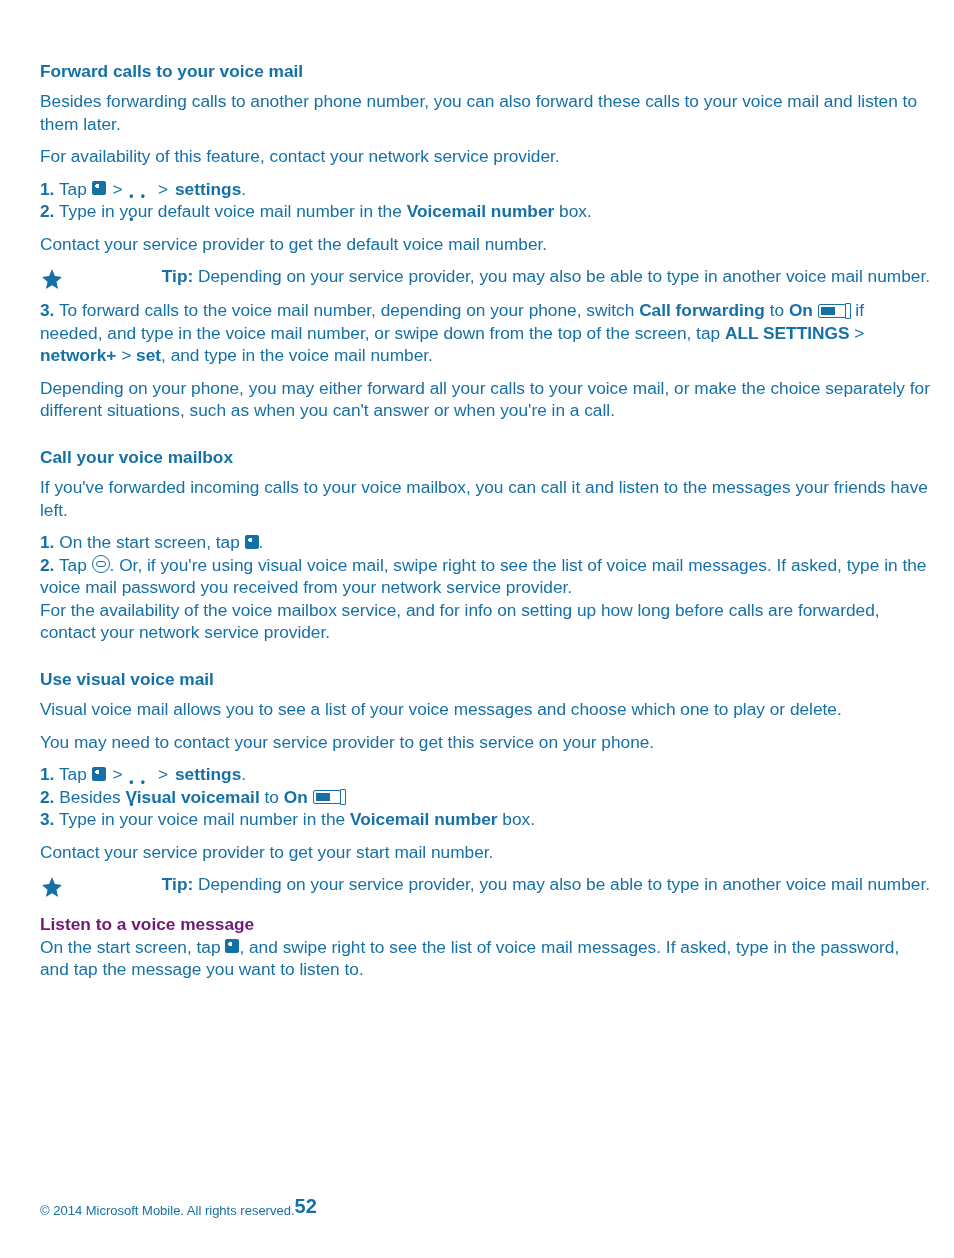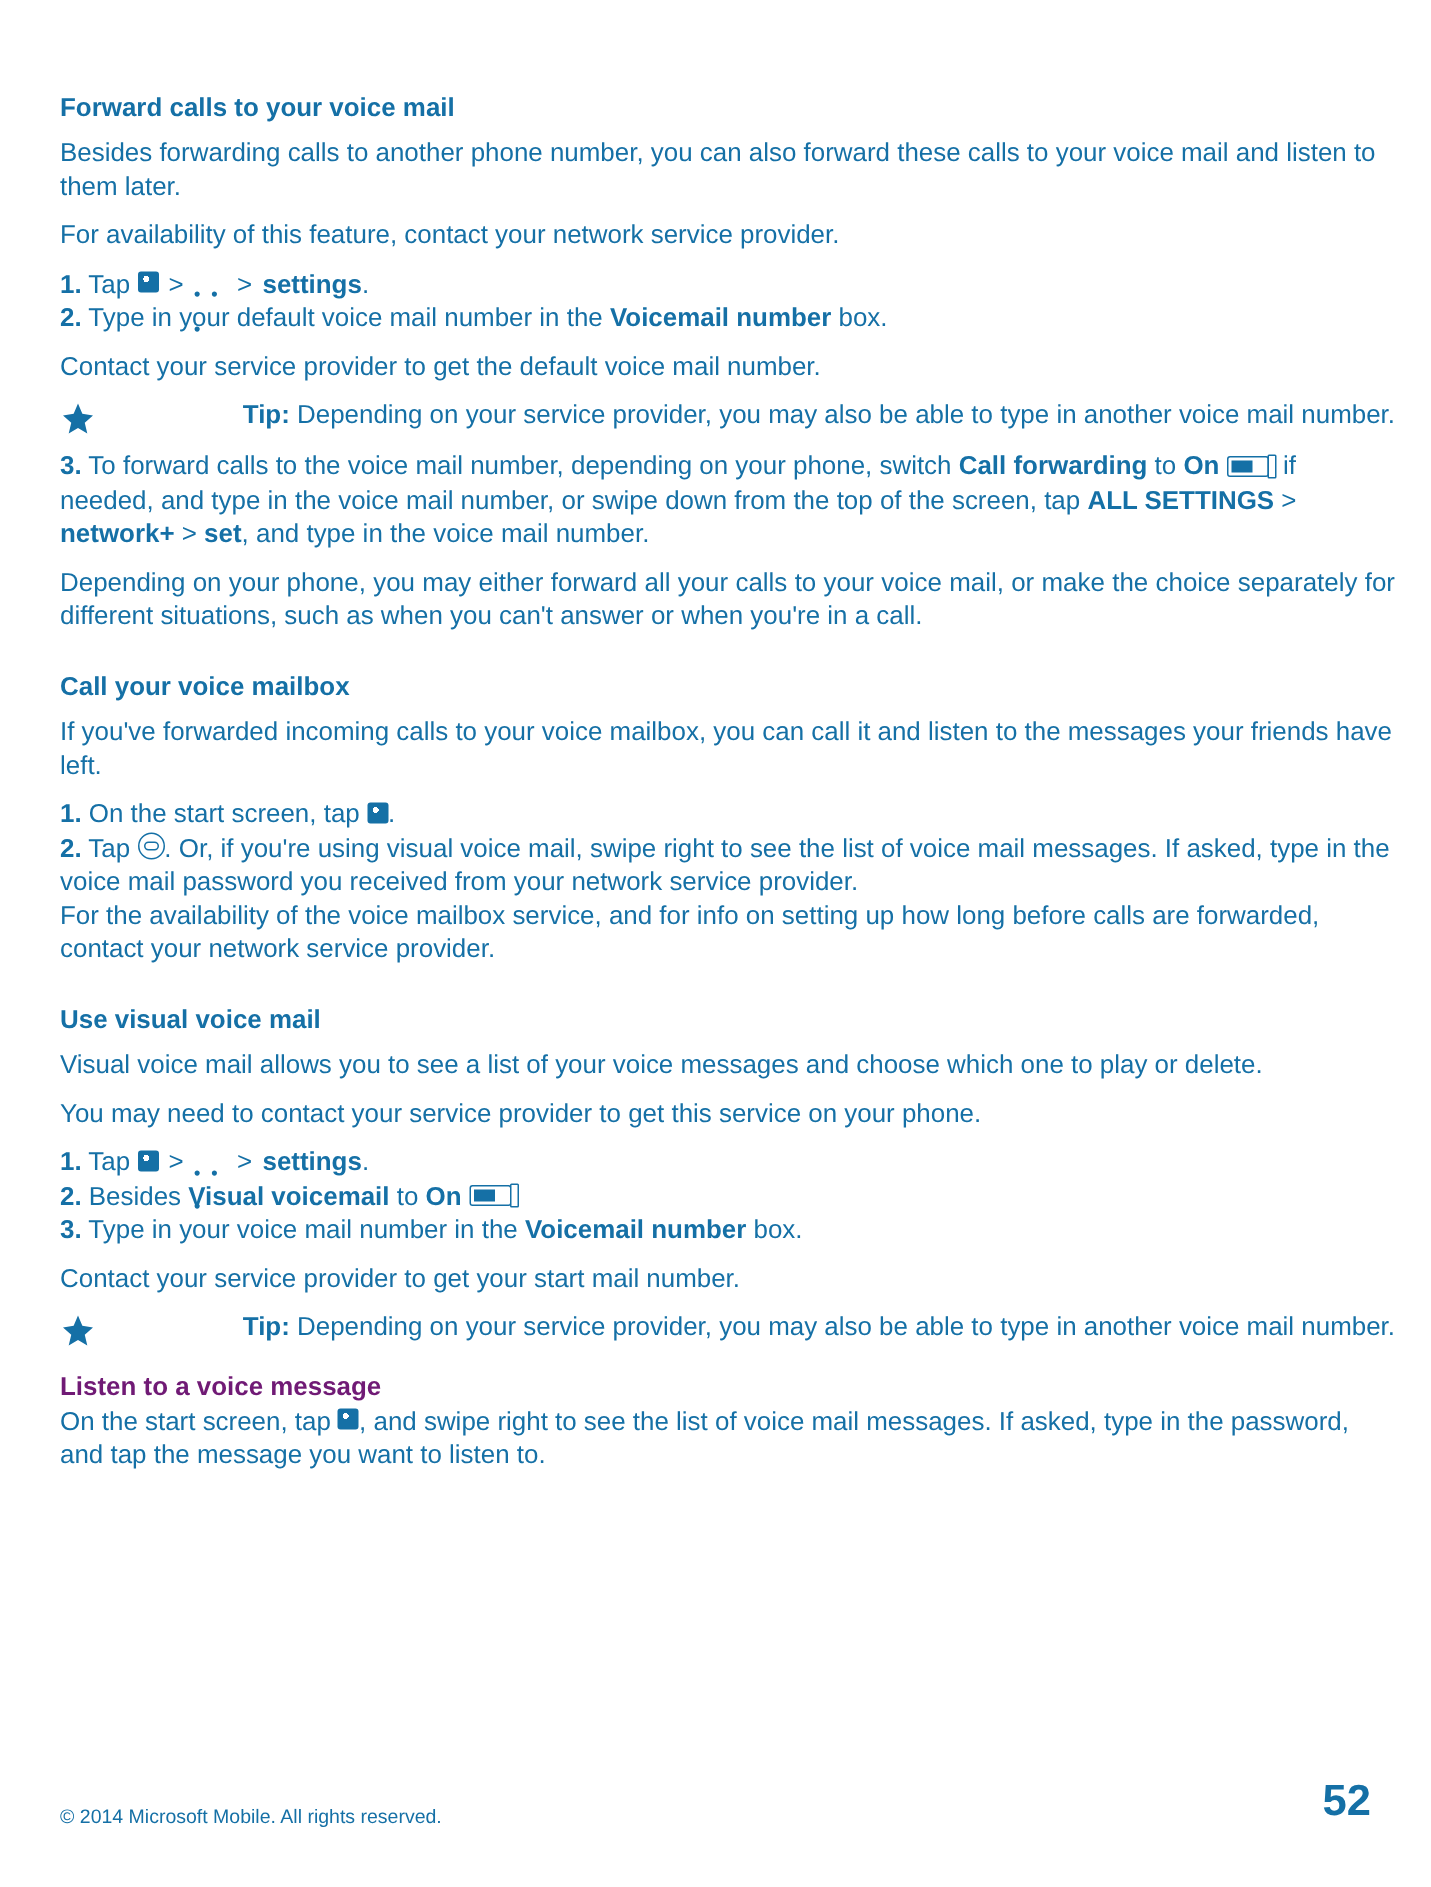--- a/index.html
+++ b/index.html
@@ -129,31 +129,30 @@
     border:1.2px solid #1570a6;
     border-radius:3px;
   }
 
   .footer {
     position: absolute;
     bottom: 40px;
     left: 40px;
     right: 40px;
     display: flex;
-    justify-content: space-between;
     align-items: flex-end;
     font-size: 13px;
   }
   .footer .copyright {
     color: #1570a6;
   }
   .footer .page-num {
     color: #1570a6;
     font-weight: bold;
-    font-size: 29px;
+    font-size: 20px;
   }
   .gt { padding: 0 2px; }
 </style>
 </head>
 <body>
 
 <div class="page">
   <div class="content">
 
     <div class="section-heading first">Forward calls to your voice mail</div>

